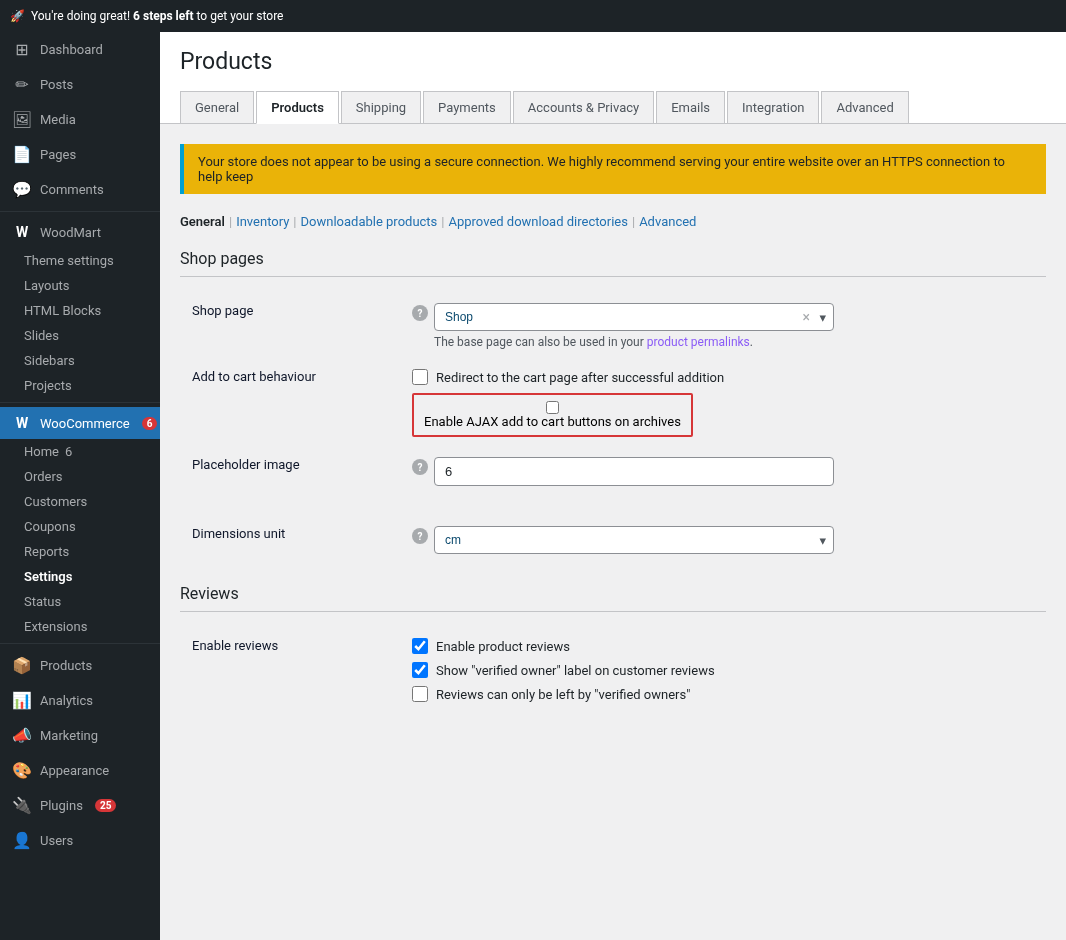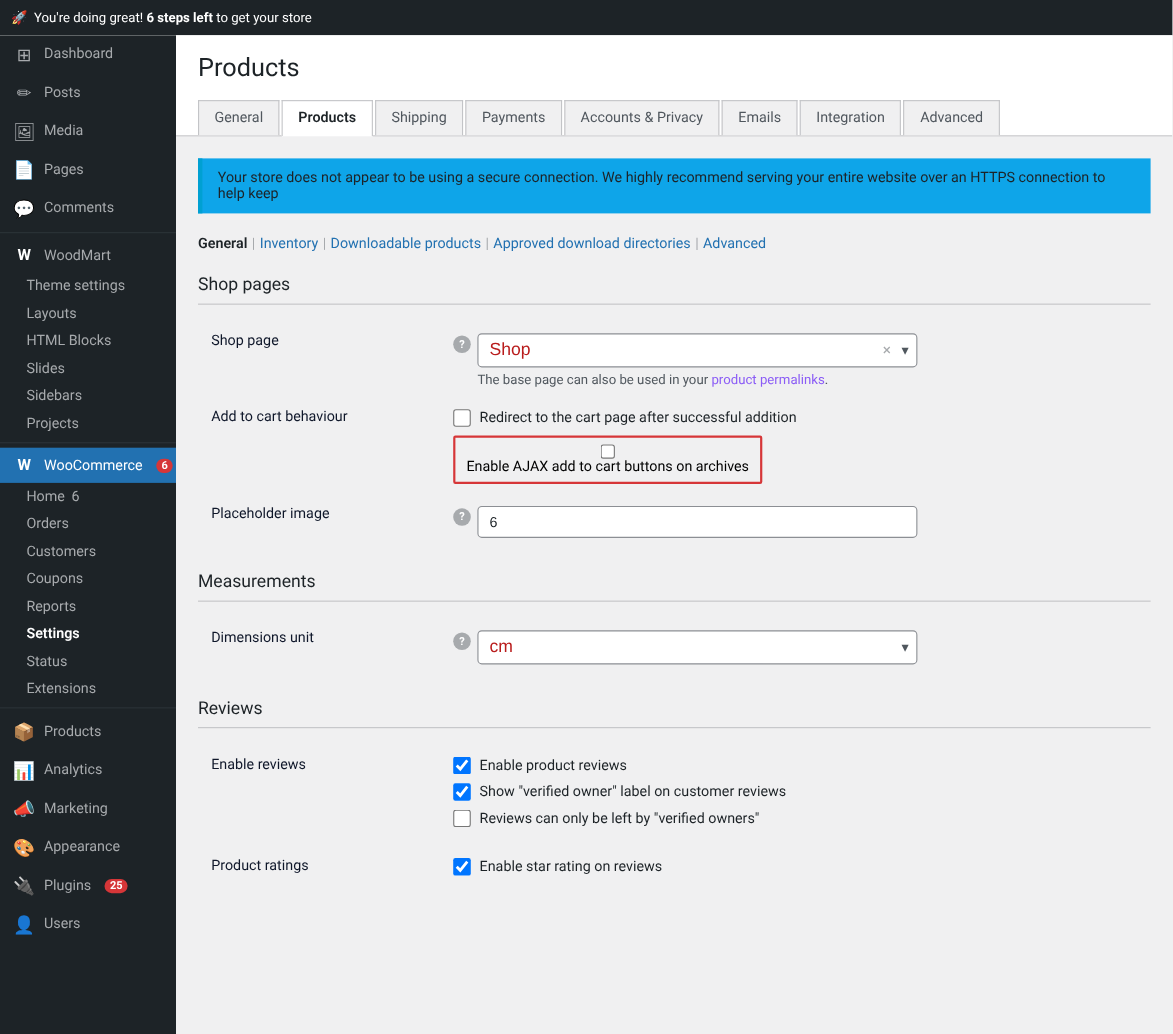--- a/index.html
+++ b/index.html
@@ -118,21 +118,21 @@
     }
 
     
     .content-area {
       padding: 20px;
       flex: 1;
     }
 
     
     .notice {
-      background: #0ea5e9;
+      background: #eab308;
       border-left: 4px solid #00a0d2;
       padding: 10px 14px;
       margin-bottom: 20px;
       font-size: 13px;
       color: #1d2327;
     }
 
     
     .sub-nav {
       display: flex;
@@ -185,24 +185,24 @@
       position: relative;
       display: inline-block;
       width: 400px;
     }
     .select-field {
       width: 100%;
       padding: 6px 30px 6px 10px;
       border: 1px solid #8c8f94;
       background: #fff;
       border-radius: 4px;
-      font-size: 16px;
+      font-size: 12px;
       appearance: none;
       cursor: pointer;
-      color: #b91c1c;
+      color: #0c4a6e;
     }
     .select-arrow {
       position: absolute;
       right: 8px;
       top: 50%;
       transform: translateY(-50%);
       pointer-events: none;
       color: #50575e;
     }
     .select-clear {
@@ -463,21 +463,20 @@
           <td>
             <div class="field-row">
               <span class="help-icon">?</span>
               <input type="text" class="text-input" value="6" style="">
             </div>
           </td>
         </tr>
       </tbody>
         </table>
 
-      <h2 class="section-heading">Measurements</h2>
 
       <table class="settings-table">
 
         <tbody>
 
         <tr>
           <td>
             <label>Dimensions unit</label>
           </td>
           <td>
@@ -515,29 +514,18 @@
             <div class="checkbox-row">
               <input type="checkbox" checked="" style="">
               <span>Show "verified owner" label on customer reviews</span>
             </div>
             <div class="checkbox-row">
               <input type="checkbox" style="">
               <span>Reviews can only be left by "verified owners"</span>
             </div>
           </td>
         </tr>
-        <tr>
-          <td>
-            <label>Product ratings</label>
-          </td>
-          <td>
-            <div class="checkbox-row">
-              <input type="checkbox" checked="" style="">
-              <span>Enable star rating on reviews</span>
-            </div>
-          </td>
-        </tr>
       </tbody>
         </table>
 
     </div>
   </div>
 </div>
 
 </body></html>

